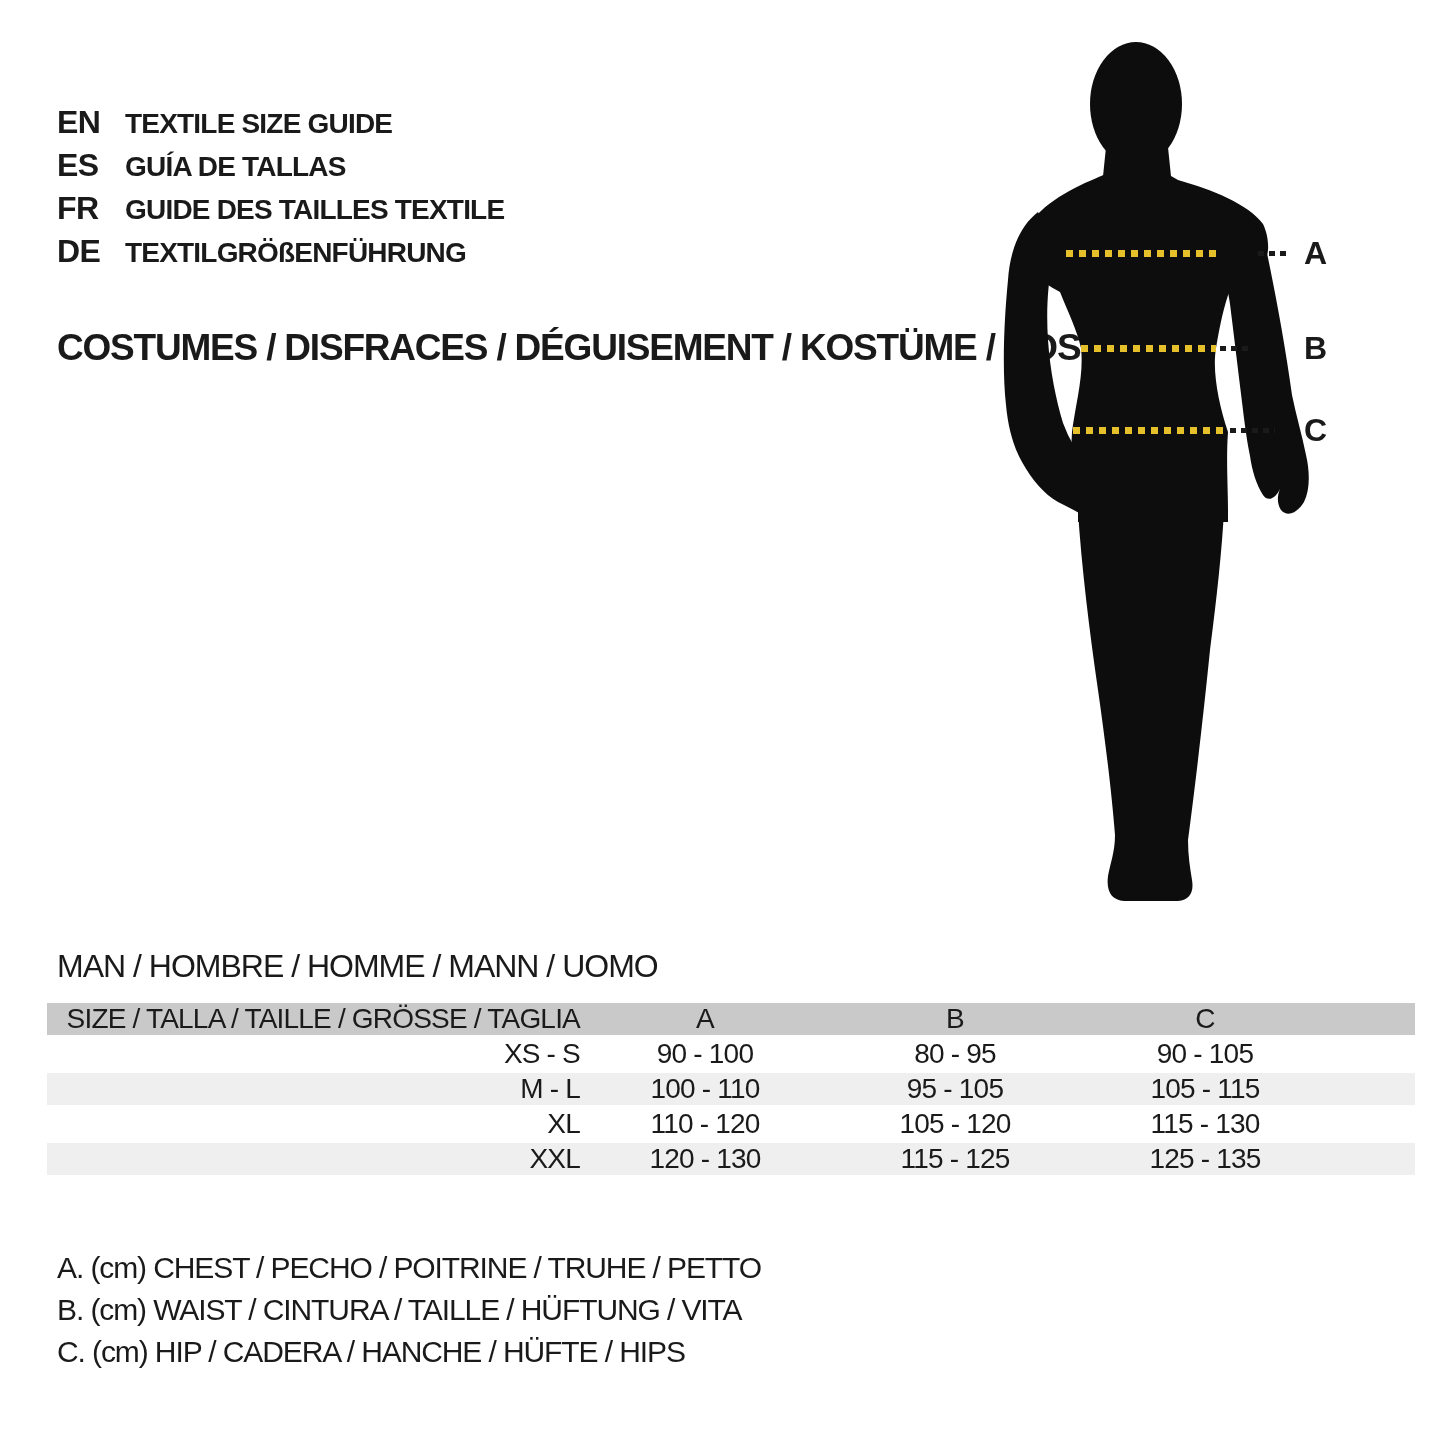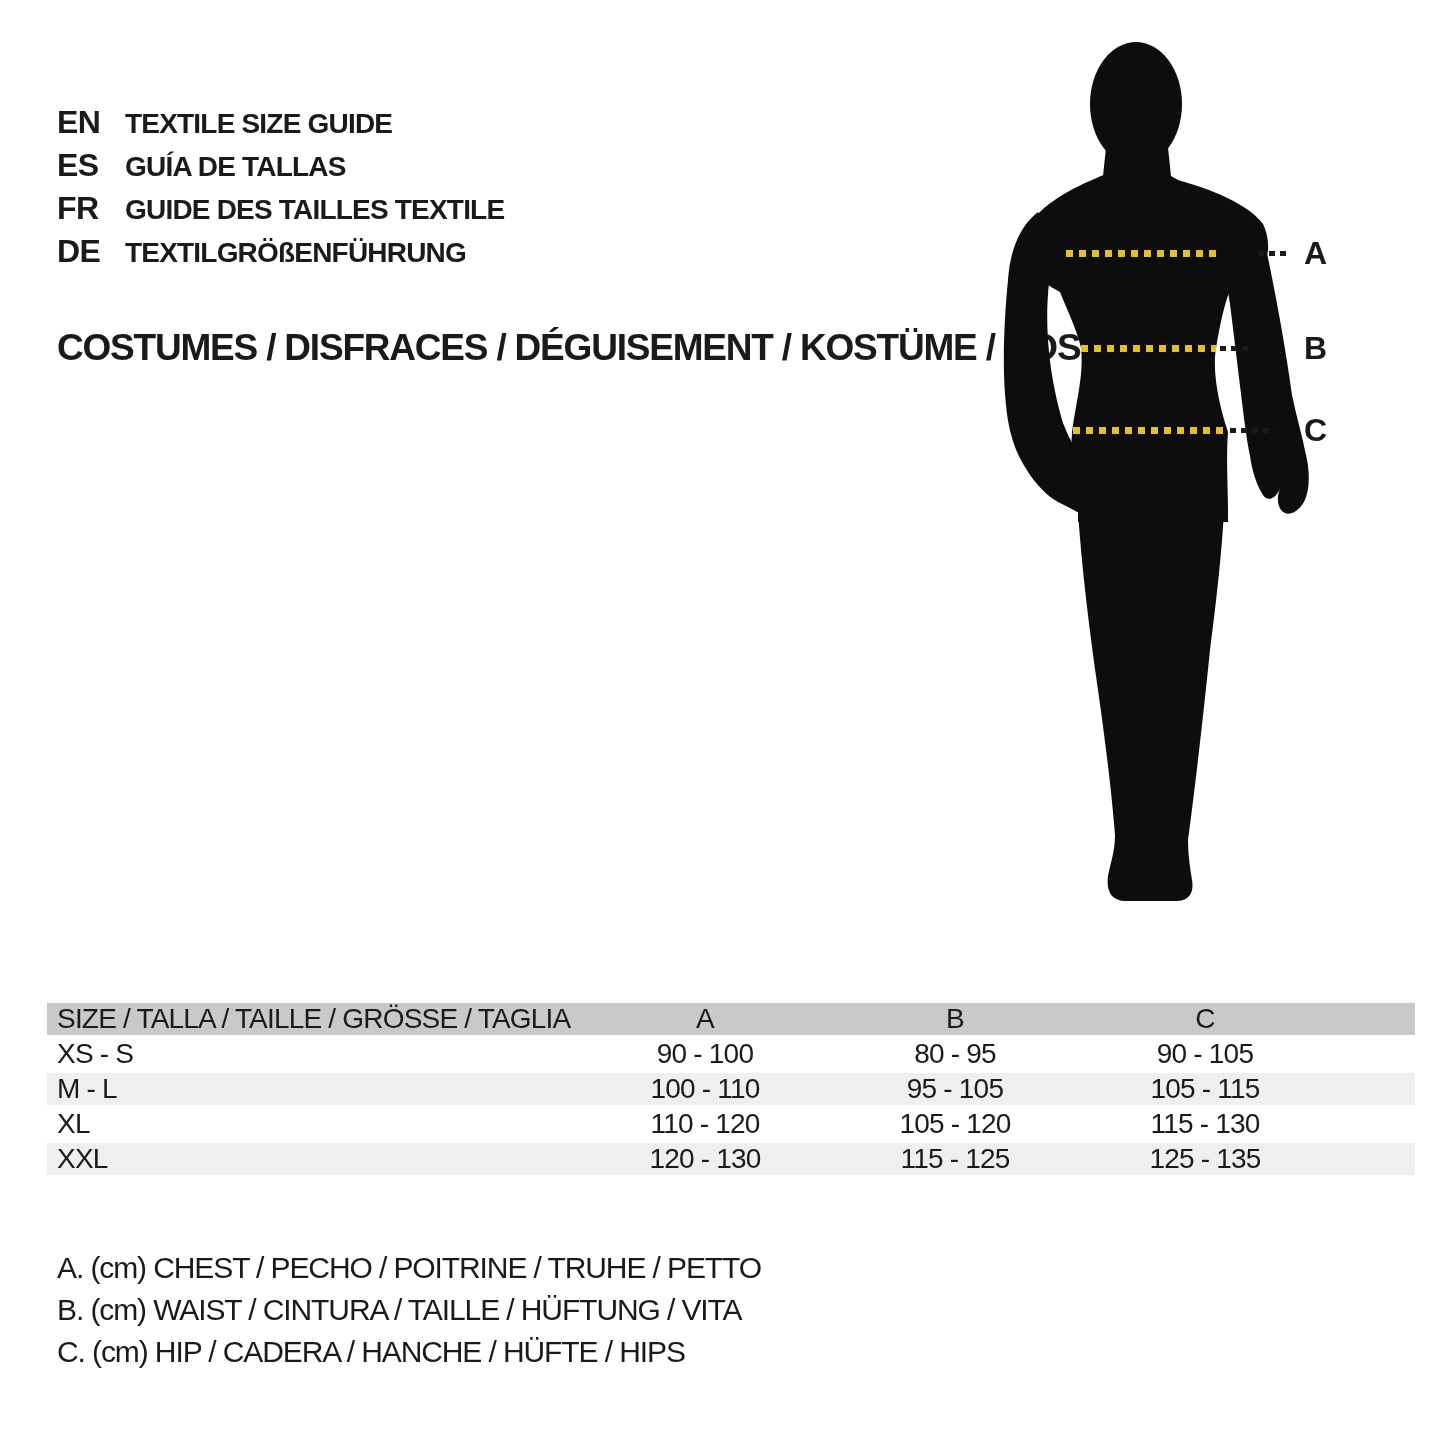--- a/index.html
+++ b/index.html
@@ -64,21 +64,21 @@
     position:absolute;left:47px;top:1003px;width:1368px;
     border-collapse:collapse;table-layout:fixed;
   }
   .size-table th,.size-table td{
     font-weight:400;font-size:28px;letter-spacing:-0.8px;
     text-align:center;vertical-align:middle;
     padding:0;white-space:nowrap;
   }
   .size-table th{height:29px;background:var(--header-gray);}
   .size-table td{height:32px;}
-  .size-table .col-size{text-align:left;padding-left:10px;}
+  .size-table .col-size{text-align:right;padding-left:10px;}
   .size-table tr{border-bottom:3px solid #fff;}
   .size-table tbody tr:nth-child(even) td{background:var(--stripe-gray);}
 
   
   .legend-block{position:absolute;left:57px;top:1247px;}
   .legend-line{
     font-size:30px;font-weight:400;letter-spacing:-1.1px;
     line-height:42px;white-space:nowrap;
   }
 </style>
@@ -179,20 +179,21 @@
 
     <div class="dash-yellow" style="left:83px;top:305px;width:135px;"></div>
     <div class="dash-black" style="left:222px;top:306px;width:28px;"></div>
     <div class="measure-label" style="left:306px;top:288px;">B</div>
 
     <div class="dash-yellow" style="left:75px;top:387px;width:153px;"></div>
     <div class="dash-black" style="left:232px;top:388px;width:45px;"></div>
     <div class="measure-label" style="left:306px;top:370px;">C</div>
   </div>
 
+  <div class="section-title">MAN / HOMBRE / HOMME / MANN / UOMO</div>
 
   <table class="size-table">
     <colgroup>
       <col style="width:533px">
         <col style="width:250px">
         <col style="width:250px">
         <col style="width:250px">
         <col style="width:85px">
     </colgroup>
     <thead>

